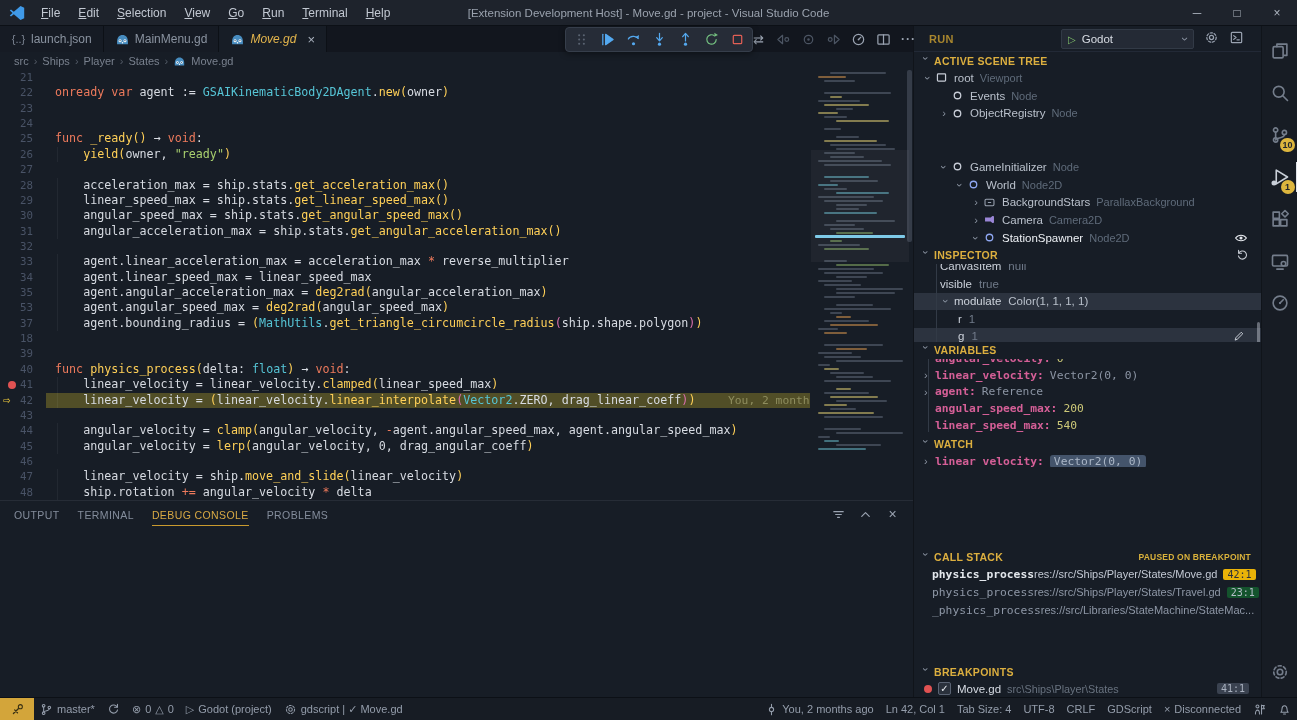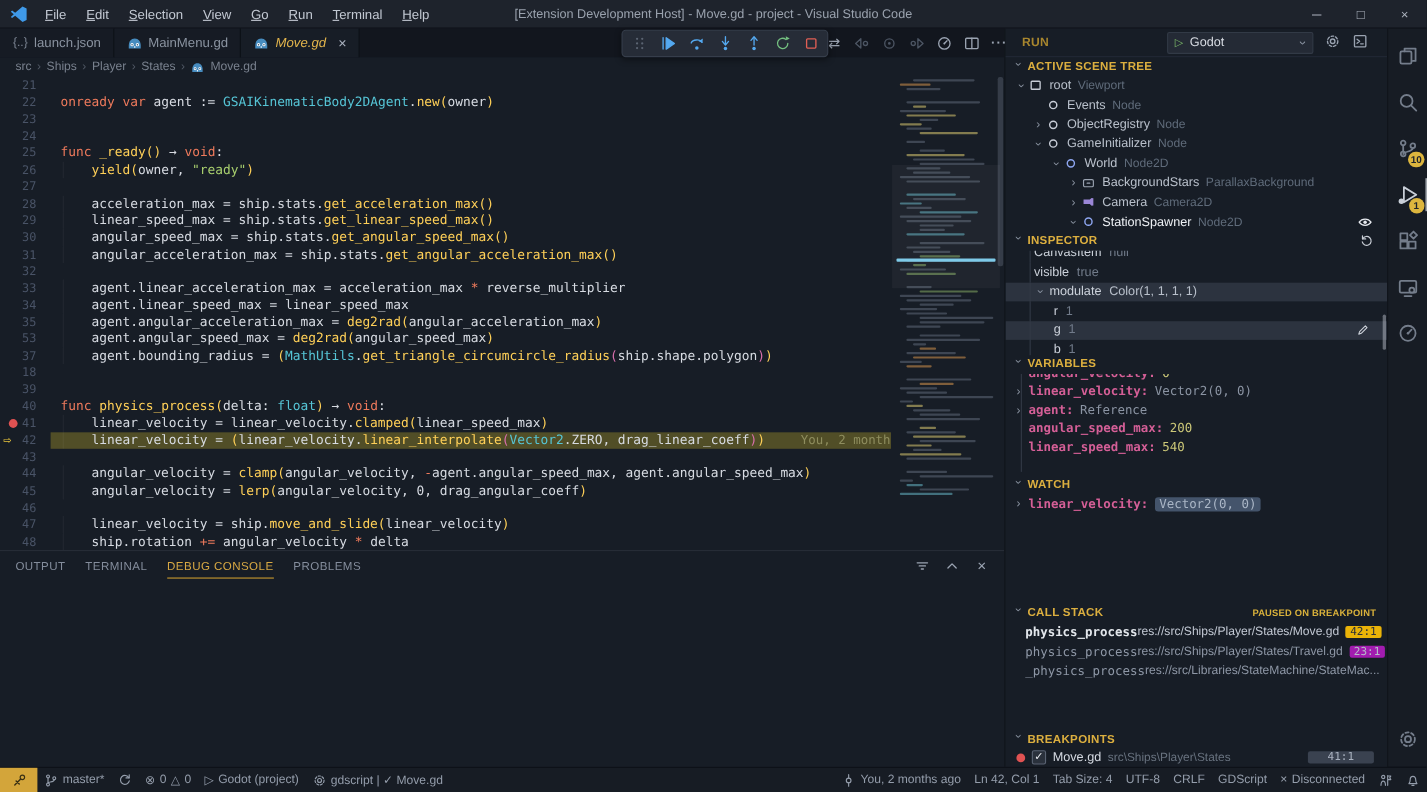--- a/index.html
+++ b/index.html
@@ -111,28 +111,28 @@
   .var-val{margin-left:6px;color:#8b94a3;}
   .var-val.num{color:#ccc878;}
   .var-val.chip{background:#44546b;color:#aab6c6;border-radius:3px;padding:0 4px;}
   .vars-guide{position:absolute;left:14px;top:0;bottom:4px;border-left:1px solid #323a46;}
   
   .cs-row{height:18px;display:flex;align-items:center;padding:0 10px 0 18px;font-size:11.3px;}
   .cs-fn{font-family:"DejaVu Sans Mono",monospace;font-weight:bold;color:#e3e7ec;}
   .cs-path{margin-left:auto;color:#c3c9d4;font-size:11px;}
   .cs-badge{margin-left:6px;background:#eab308;color:#2b303b;font-size:10px;padding:0 4px;border-radius:2px;font-family:"DejaVu Sans Mono",monospace;}
   .cs-row.dim .cs-fn,.cs-row.dim .cs-path{color:#8e97a6;font-weight:normal;}
-  .cs-row.dim .cs-badge{background:#a21caf;color:#b6bdc9;}
+  .cs-row.dim .cs-badge{background:#14532d;color:#b6bdc9;}
   
   .bp-row{height:17px;display:flex;align-items:center;padding:0 12px 0 10px;gap:6px;}
   .bp-reddot{width:8px;height:8px;border-radius:50%;background:#e05252;flex:0 0 8px;}
   .bp-check{width:13px;height:13px;background:#2a313c;border:1px solid #5a6373;border-radius:2px;color:#e8ebef;font-size:10px;line-height:11px;text-align:center;flex:0 0 13px;}
   .bp-file{color:#d6dbe3;}
   .bp-path{color:#68727f;font-size:10.8px;}
-  .bp-badge{margin-left:auto;background:#3a4250;color:#a9b1bf;font-size:10px;padding:0 18px;border-radius:2px;font-family:"DejaVu Sans Mono",monospace;}
+  .bp-badge{margin-left:auto;background:#3a4250;color:#a9b1bf;font-size:10px;padding:0 4px;border-radius:2px;font-family:"DejaVu Sans Mono",monospace;}
   .spacer{flex:0 0 auto;}
   
   .activitybar{width:36px;background:#171c24;border-left:1px solid #10141a;display:flex;flex-direction:column;align-items:center;padding-top:4px;}
   .ab-item{width:36px;height:42px;display:flex;align-items:center;justify-content:center;color:#747d8b;position:relative;}
   .ab-item svg{width:20px;height:20px;}
   .ab-item.active{color:#c9cfd8;}
   .ab-item.active::after{content:"";position:absolute;right:0;top:6px;bottom:6px;border-right:2px solid #dfe3e9;}
   .ab-badge{position:absolute;right:3px;bottom:4px;min-width:14px;height:14px;border-radius:8px;background:#ddb63e;color:#1f242c;font-size:9px;font-weight:bold;display:flex;align-items:center;justify-content:center;padding:0 2px;}
   .ab-spacer{flex:1;}
   .ab-bottom{margin-bottom:4px;}
@@ -548,21 +548,21 @@
           <div class="tree-row" style="padding-left: 24px;">
             <span class="tree-chev closed">›</span>
             <span class="tree-icon " style="display: inline-flex; align-items: center; justify-content: center;">
               <svg viewBox="0 0 16 16" fill="none" stroke="currentColor" stroke-width="1.3" stroke-linecap="round" stroke-linejoin="round">
                 <circle cx="8" cy="8" r="4" stroke-width="1.6"></circle>
               </svg>
             </span>
             <span class="tree-name">ObjectRegistry</span>
             <span class="tree-type">Node</span>
           </div>
-          <div class="tree-row" style="padding-left: 24px;">
+          <div class="tree-row" style="padding-left: 24px; margin-top: 36px;">
             <span class="tree-chev open">›</span>
             <span class="tree-icon " style="display: inline-flex; align-items: center; justify-content: center;">
               <svg viewBox="0 0 16 16" fill="none" stroke="currentColor" stroke-width="1.3" stroke-linecap="round" stroke-linejoin="round">
                 <circle cx="8" cy="8" r="4" stroke-width="1.6"></circle>
               </svg>
             </span>
             <span class="tree-name">GameInitializer</span>
             <span class="tree-type">Node</span>
           </div>
           <div class="tree-row" style="padding-left: 40px;">

